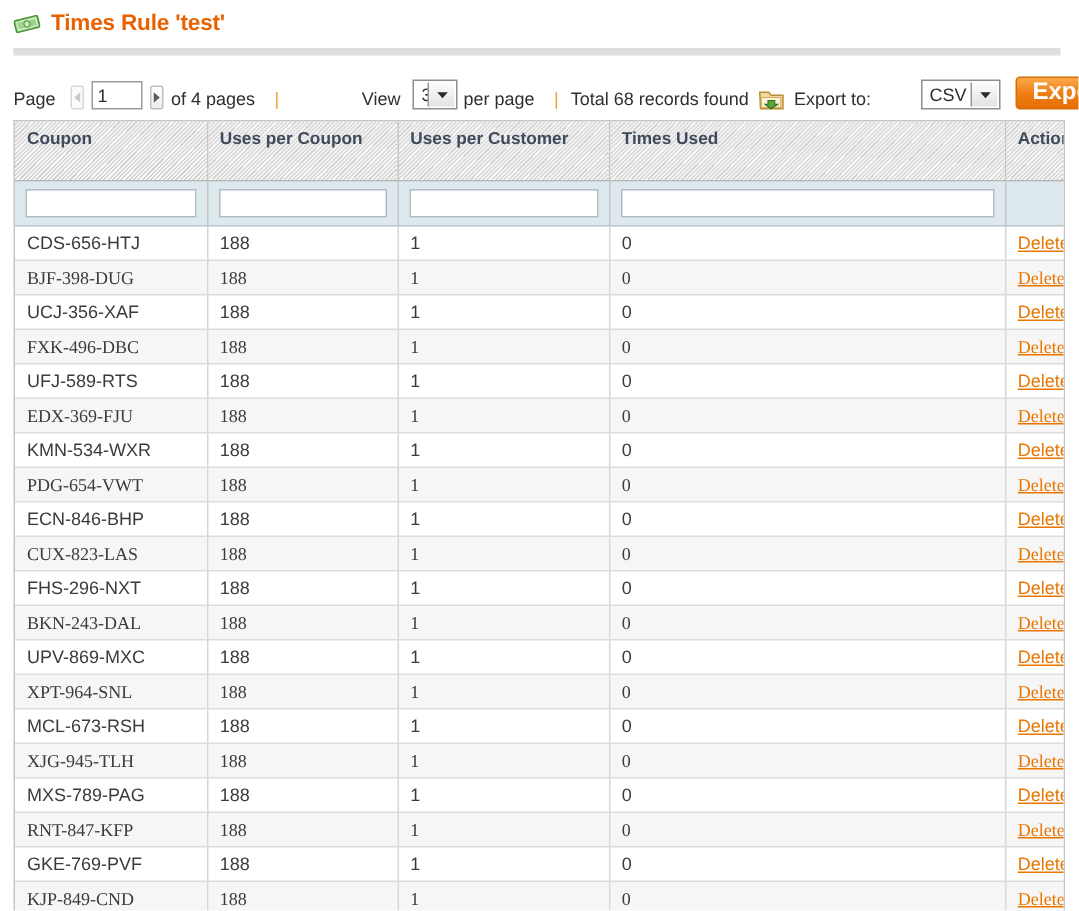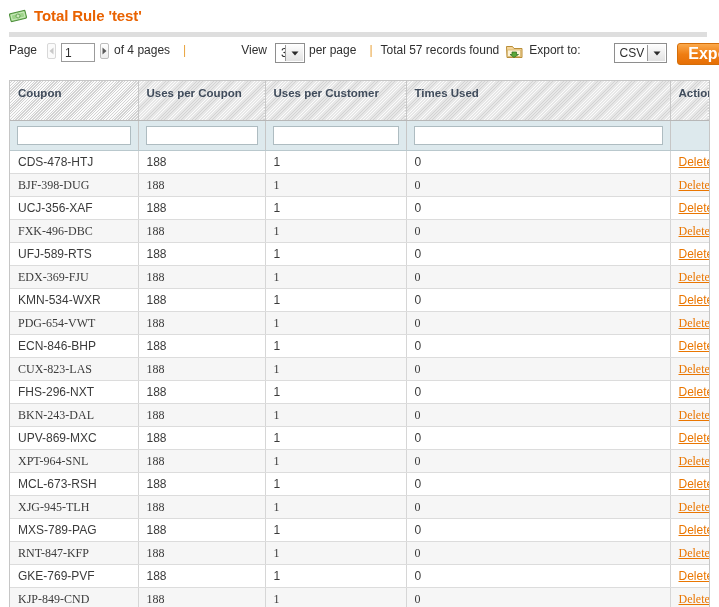--- a/index.html
+++ b/index.html
@@ -43,21 +43,21 @@
     height: 5px;
     margin: 6px 12px 0 9px;
     background: #dedede;
   }
 
   
   .toolbar {
     height: 30px;
     margin: 6px 9px 0 9px;
     display: flex;
-    align-items: flex-start;
+    align-items: flex-end;
     font-size: 12px;
     color: #2f2f2f;
     white-space: nowrap;
   }
   .tb-label { padding: 0 5px 0 0; }
   .tb-label.tight { padding-right: 4px; margin-left: 47px; }
   .pg-arrow {
     width: 16px;
     height: 16px;
     box-sizing: border-box;
@@ -219,21 +219,21 @@
 <div class="page-head">
   <span class="money-icon">
     <svg width="18" height="16" viewBox="0 0 18 16">
       <g transform="rotate(-14 9 8)">
         <rect x="1" y="4" width="16" height="8" rx="1" fill="#9ed48a" stroke="#4e8f3c" stroke-width="1"></rect>
         <rect x="2.5" y="5.5" width="13" height="5" fill="none" stroke="#d9f0cd" stroke-width="0.7"></rect>
         <circle cx="9" cy="8" r="2" fill="#cdeabc" stroke="#4e8f3c" stroke-width="0.7"></circle>
       </g>
     </svg>
   </span>
-  <span class="page-title">Total Rule 'test'</span>
+  <span class="page-title">Times Rule 'test'</span>
 </div>
 <div class="head-rule"></div>
 
 <div class="toolbar">
   <span class="tb-label">Page</span>
 
   <span class="pg-arrow disabled">
     <svg width="7" height="8" viewBox="0 0 7 8">
         <path d="M5.5 0.5 L1.5 4 L5.5 7.5 Z" fill="#c9c9c9"></path>
       </svg>
@@ -255,21 +255,21 @@
     <span>30</span>
     <span class="select-btn">
       <svg width="8" height="5" viewBox="0 0 8 5">
           <path d="M0.5 0.5 L7.5 0.5 L4 4.5 Z" fill="#2a2a2a"></path>
         </svg>
     </span>
   </span>
   <span class="tb-label">per page</span>
   <span class="sep">|</span>
 
-  <span class="tb-label">Total 57 records found</span>
+  <span class="tb-label">Total 68 records found</span>
 
   <span class="export-icon">
     <svg width="17" height="15" viewBox="0 0 17 15">
       <path d="M0.5 2.5 h6 l1.5 2 h8 v9 h-15 z" fill="#f6d69a" stroke="#b98e39" stroke-width="1"></path>
       <path d="M1.5 6 h13 v6.5 h-13 z" fill="#fdf2d6" stroke="#c9a456" stroke-width="0.6"></path>
       <path d="M8 13.5 l4.5 -3 l-2 0 l0 -2.5 l-4.5 0 l0 2.5 l-2 0 z" fill="#5aa83a" stroke="#2f6b1d" stroke-width="0.7"></path>
     </svg>
   </span>
   <span class="tb-label">Export to:</span>
 
@@ -314,21 +314,21 @@
         <td>
           <input type="text" value="" style="">
         </td>
         <td>
           <input type="text" value="" style="">
         </td>
         <td></td>
       </tr>
 
     <tr class="data-row odd">
-          <td>CDS-478-HTJ</td>
+          <td>CDS-656-HTJ</td>
           <td>188</td>
           <td>1</td>
           <td>0</td>
           <td class="action-cell"><span class="delete-link">Delete</span></td>
         </tr>
         <tr class="data-row even">
           <td>BJF-398-DUG</td>
           <td>188</td>
           <td>1</td>
           <td>0</td>

